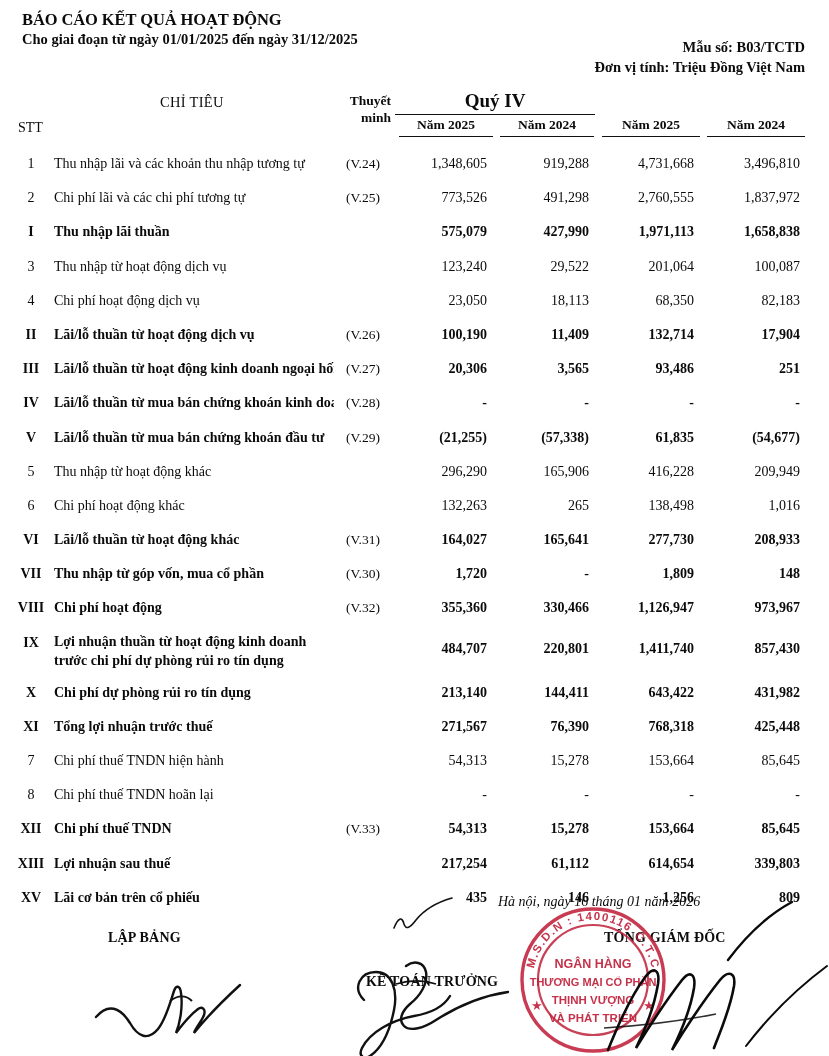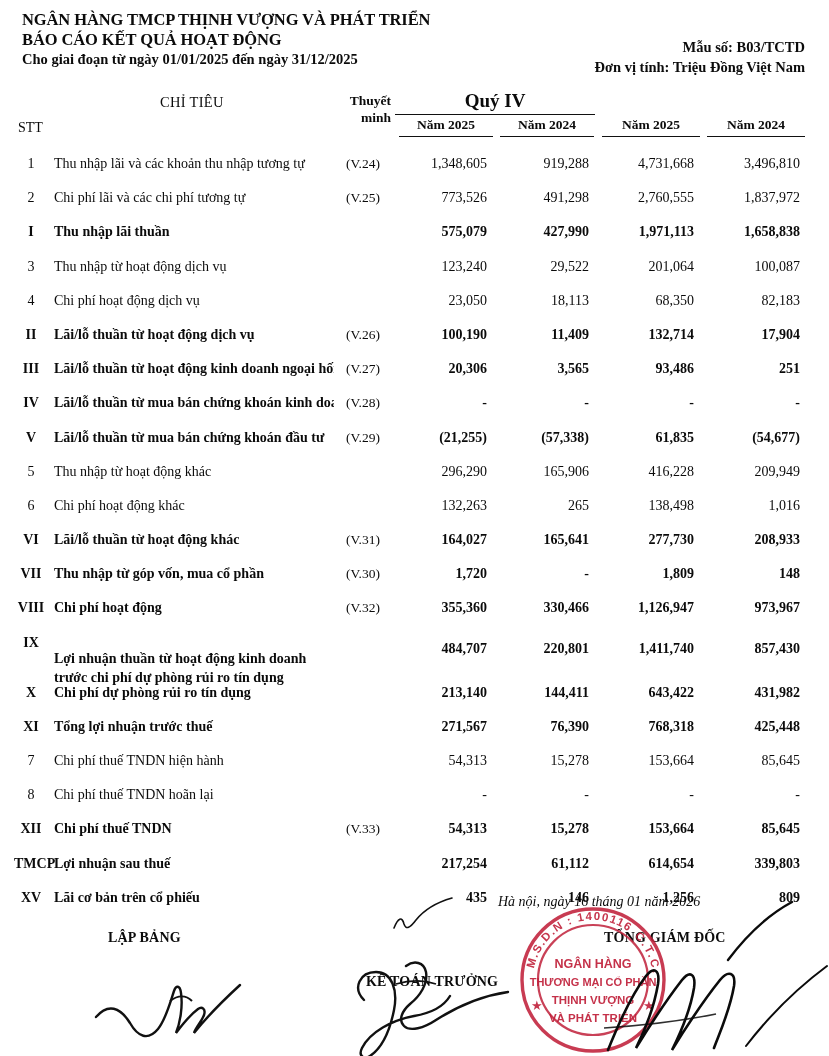--- a/index.html
+++ b/index.html
@@ -162,21 +162,21 @@
     left: 54px;
     width: 280px;
     font-size: 14px;
     top: 6px;
     white-space: nowrap;
     overflow: hidden;
   }
   .row.tall .c-label {
     white-space: normal;
     line-height: 19px;
-    top: 20px;
+    top: 3px;
   }
   .c-note {
     position: absolute;
     left: 336px;
     width: 54px;
     text-align: center;
     font-size: 13.5px;
     top: 6px;
   }
   .c-num {
@@ -230,21 +230,20 @@
     top: 16px;
     width: 148px;
     height: 148px;
   }
 </style>
 </head>
 <body>
 
 <div class="doc-header">
   <div class="hdr-left">
-    <div class="hdr-line1">NGÂN HÀNG TMCP THỊNH VƯỢNG VÀ PHÁT TRIỂN</div>
     <div class="hdr-line2">BÁO CÁO KẾT QUẢ HOẠT ĐỘNG</div>
     <div class="hdr-line3">Cho giai đoạn từ ngày 01/01/2025 đến ngày 31/12/2025</div>
   </div>
   <div class="hdr-right">
     <div class="hdr-form">Mẫu số: B03/TCTD</div>
     <div class="hdr-unit">Đơn vị tính: Triệu Đồng Việt Nam</div>
   </div>
 </div>
 
 <div class="thead">
@@ -453,21 +452,21 @@
     <div class="row bold">
       <div class="c-stt">XII</div>
       <div class="c-label">Chi phí thuế TNDN</div>
       <div class="c-note">(V.33)</div>
       <div class="c-num n1">54,313</div>
       <div class="c-num n2">15,278</div>
       <div class="c-num n3">153,664</div>
       <div class="c-num n4">85,645</div>
     </div>
     <div class="row bold">
-      <div class="c-stt">TMCP</div>
+      <div class="c-stt">XIII</div>
       <div class="c-label">Lợi nhuận sau thuế</div>
       <div class="c-note"></div>
       <div class="c-num n1">217,254</div>
       <div class="c-num n2">61,112</div>
       <div class="c-num n3">614,654</div>
       <div class="c-num n4">339,803</div>
     </div>
     <div class="row bold">
       <div class="c-stt">XV</div>
       <div class="c-label">Lãi cơ bản trên cổ phiếu</div>

